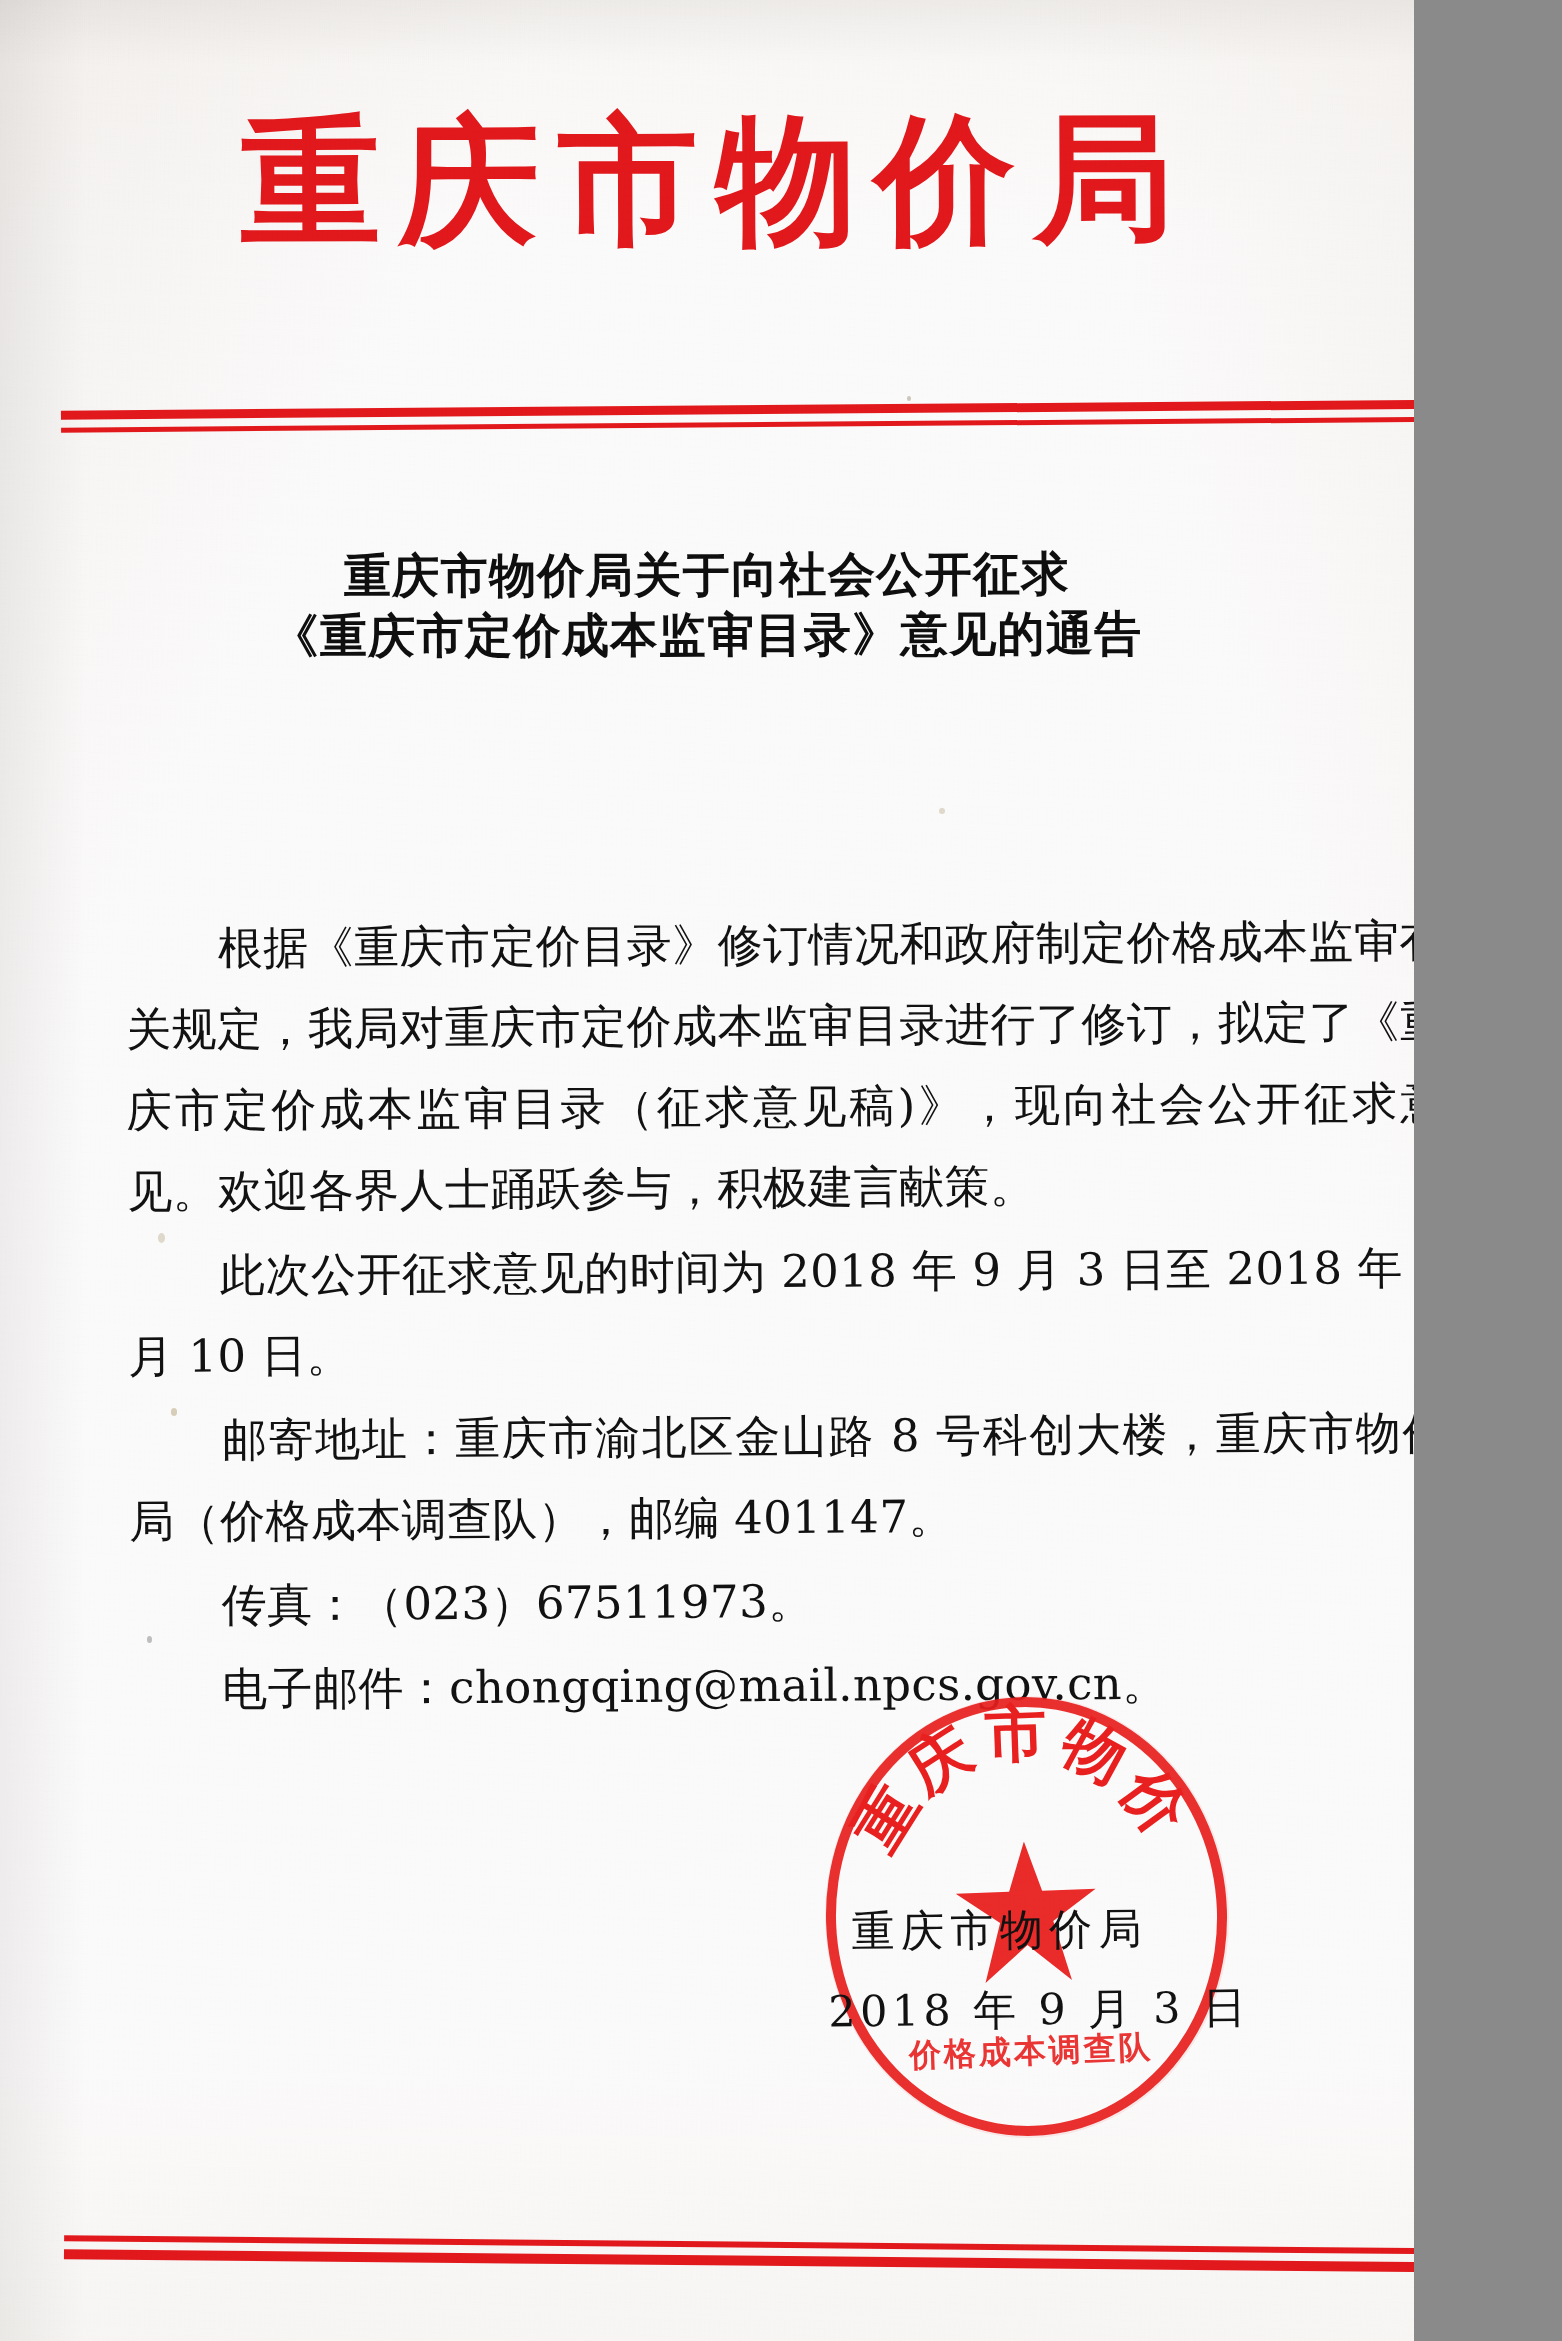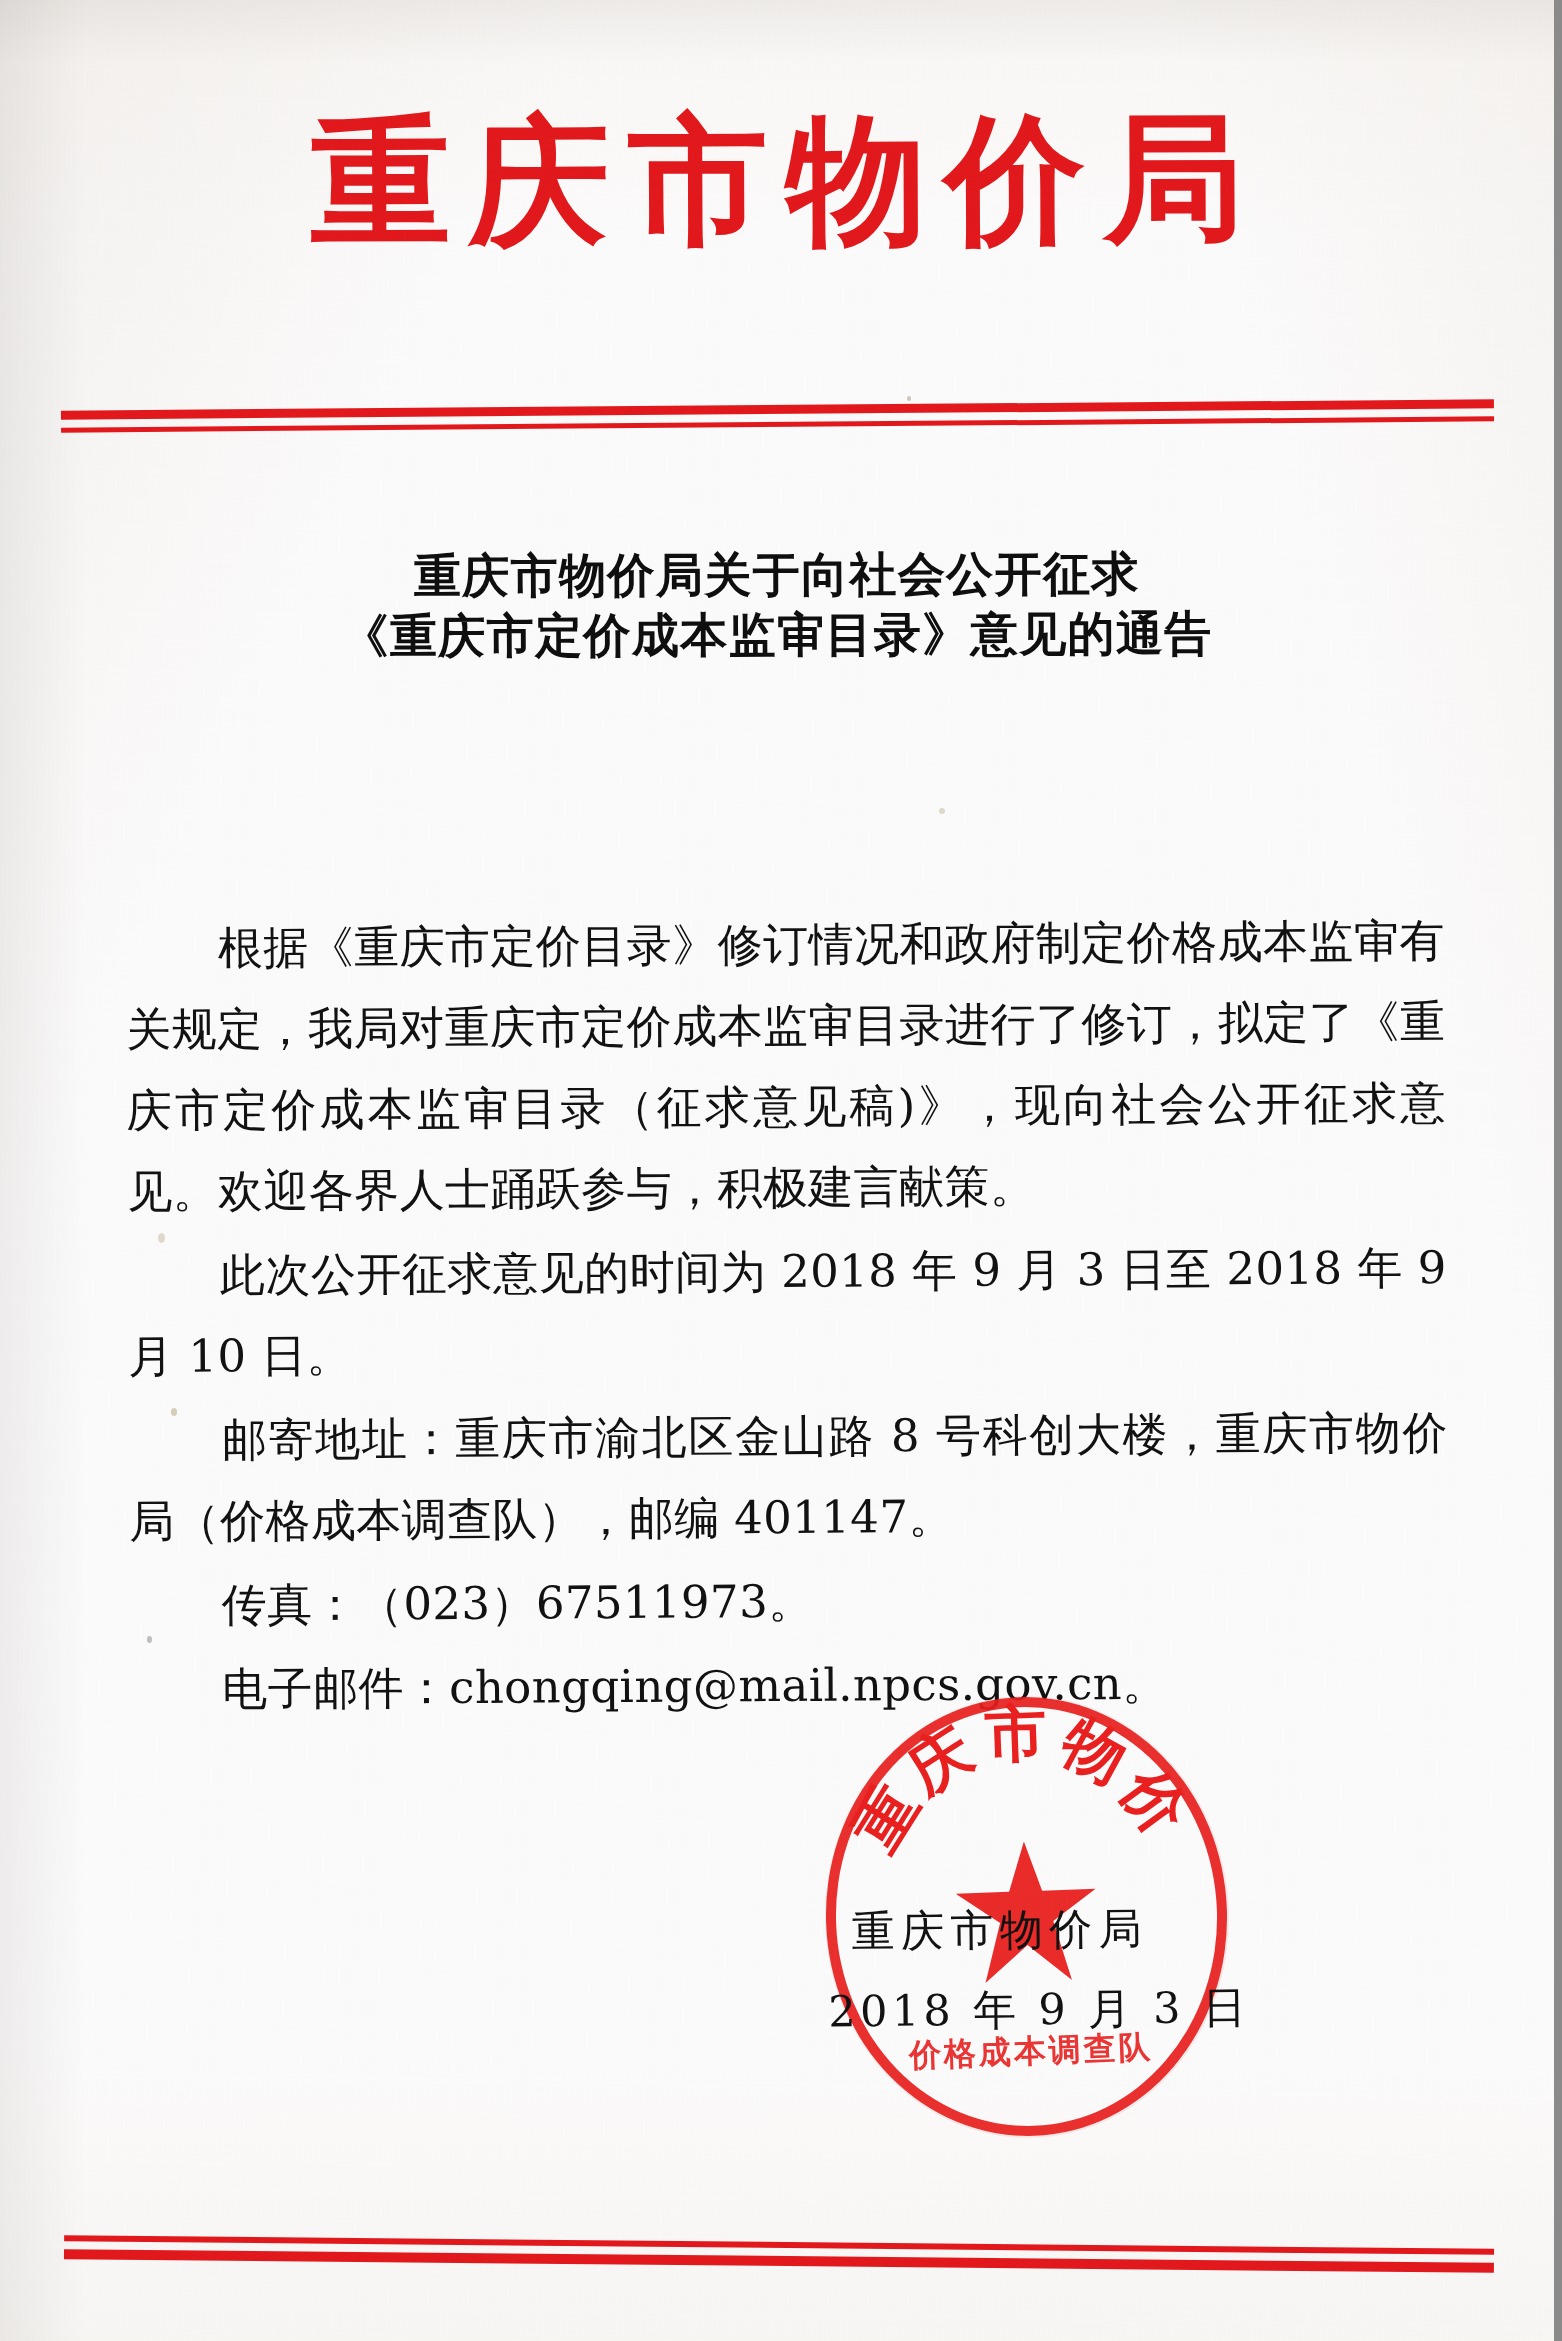--- a/index.html
+++ b/index.html
@@ -4,21 +4,21 @@
 <title>重庆市物价局通告</title>
 <style>
   html, body {
     margin: 0;
     padding: 0;
     background: #8a8a8a;
   }
 
   .page {
     position: relative;
-    width: 1554px;
+    width: 1414px;
     height: 2342px;
     background: #fbfafa;
     overflow: hidden;
     font-family: "Liberation Serif", "DejaVu Serif", serif;
     
     background-image:
       linear-gradient(115deg, rgba(236,232,228,0.55) 0%, rgba(255,255,255,0) 22%),
       linear-gradient(255deg, rgba(238,234,230,0.45) 0%, rgba(255,255,255,0) 18%),
       linear-gradient(to bottom, rgba(247,244,240,0.6) 0%, rgba(255,255,255,0) 10%, rgba(255,255,255,0) 88%, rgba(245,242,238,0.6) 100%);
   }

